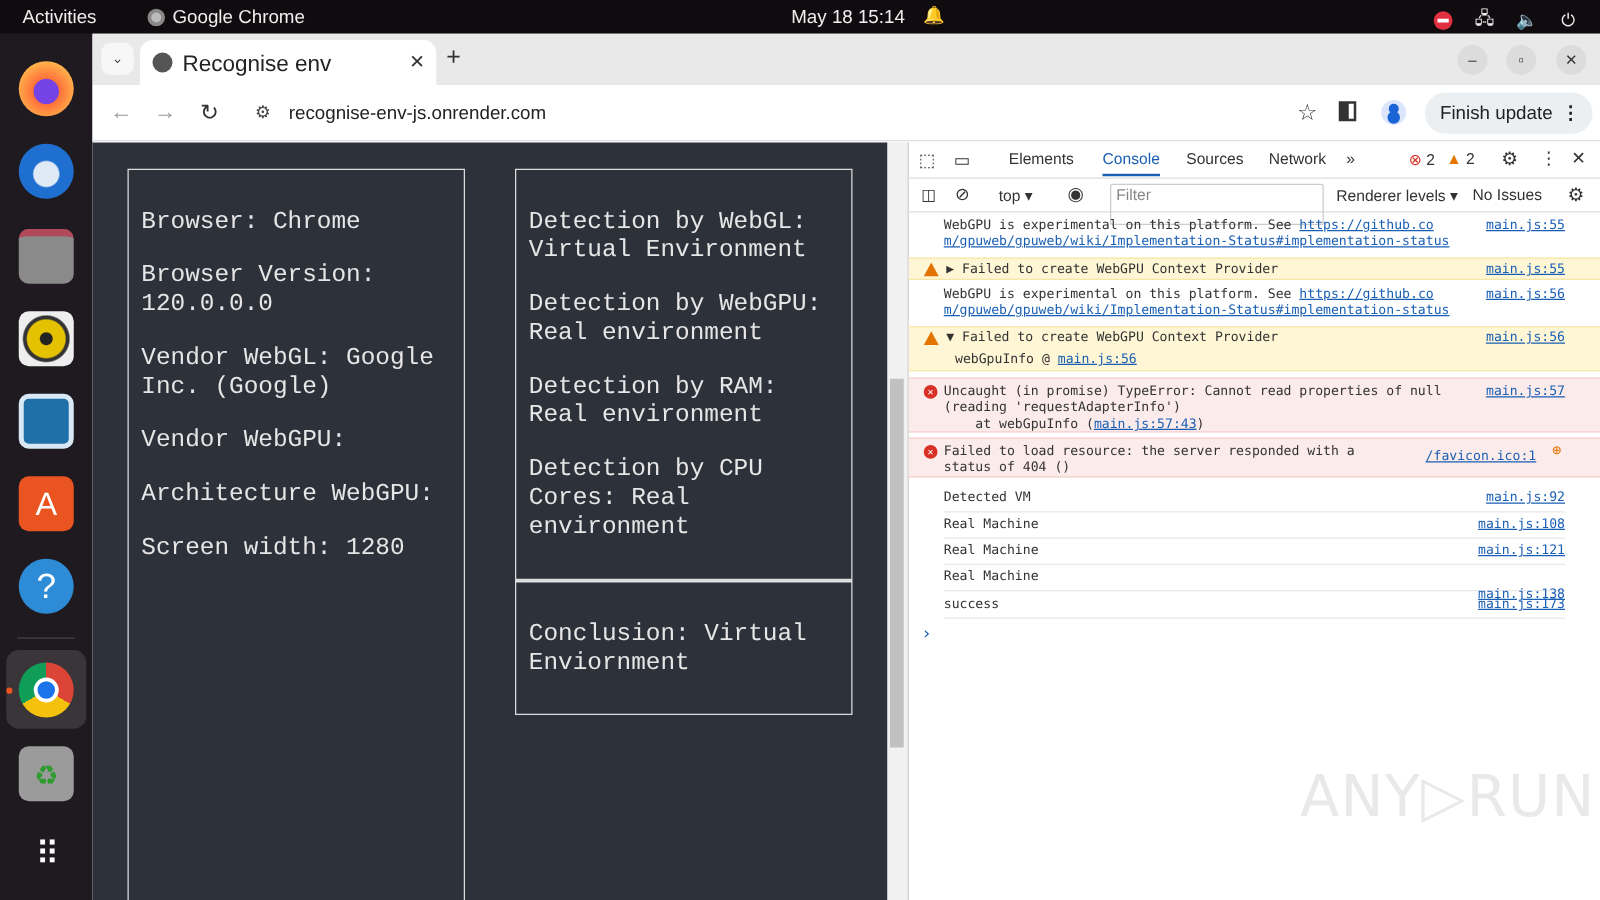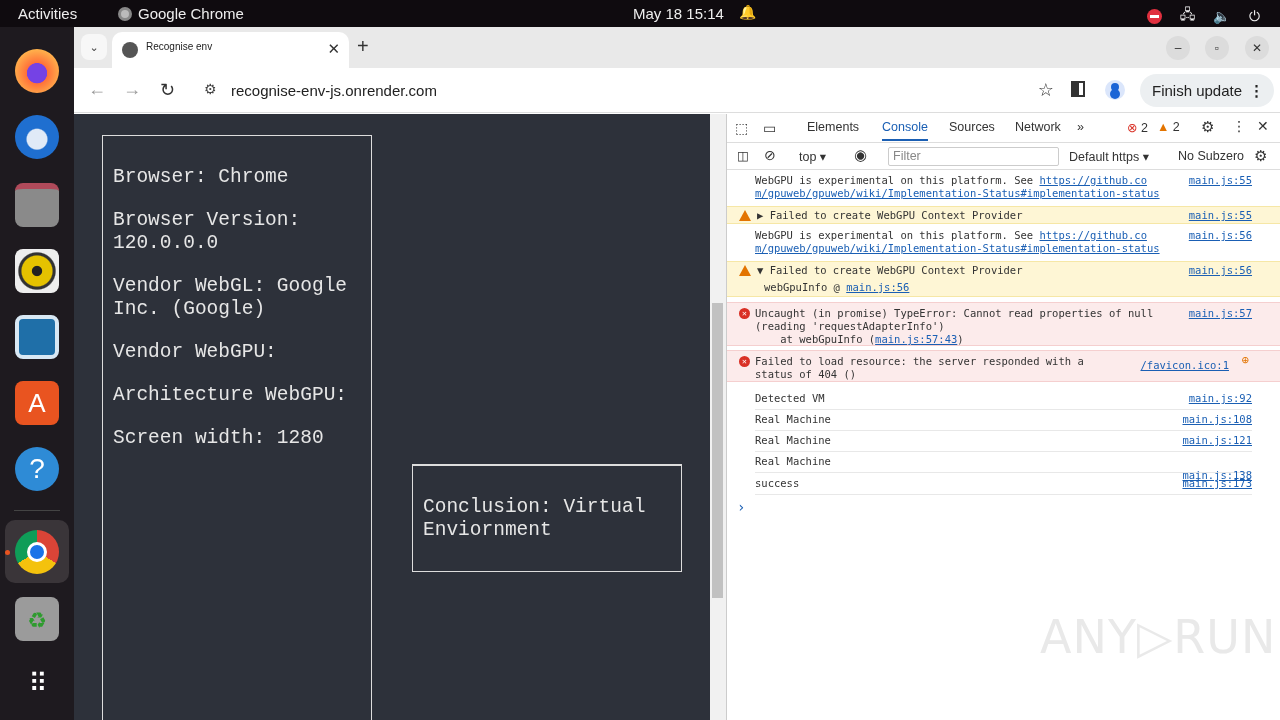--- a/index.html
+++ b/index.html
@@ -16,21 +16,21 @@
 .dock{position:absolute;left:0;top:27px;width:74px;height:693px;background:#1e1a1f}
 .dock .ic{position:absolute;left:15px;width:44px;height:44px;border-radius:8px}
 .dock .sel{position:absolute;left:5px;top:493px;width:64px;height:63px;border-radius:10px;background:#3a3539}
 .dock .dot{position:absolute;left:5px;top:523px;width:5px;height:5px;border-radius:50%;background:#e95420}
 .dock .sep{position:absolute;left:14px;top:483px;width:46px;height:1px;background:#444}
 .chrome{position:absolute;left:74px;top:27px;width:1206px;height:693px;background:#fff}
 .tabstrip{position:absolute;left:0;top:0;width:1206px;height:41px;background:#e9e9e9}
 .tabsearch{position:absolute;left:7px;top:7px;width:26px;height:26px;border-radius:8px;background:#f7f7f7;font-size:11px;text-align:center;line-height:26px;color:#444}
 .tab{position:absolute;left:38px;top:5px;width:237px;height:36px;background:#fff;border-radius:10px 10px 0 0}
 .tab .globe{position:absolute;left:10px;top:10px;width:16px;height:16px;border-radius:50%;background:#555}
-.tab .title{position:absolute;left:34px;top:9px;font-size:10px;color:#222}
+.tab .title{position:absolute;left:34px;top:9px;font-size:18px;color:#222}
 .tab .close{position:absolute;right:9px;top:8px;font-size:15px;color:#333}
 .newtab{position:absolute;left:283px;top:8px;font-size:20px;color:#333}
 .winbtn{position:absolute;top:9px;width:24px;height:24px;border-radius:50%;background:#dcdcdc;text-align:center;line-height:24px;font-size:12px;color:#333}
 .toolbar{position:absolute;left:0;top:41px;width:1206px;height:45px;background:#fff;border-bottom:1px solid #ddd}
 .nav{position:absolute;top:11px;font-size:18px;color:#999}
 .omni{position:absolute;left:120px;top:6px;width:860px;height:33px;background:#fff;border-radius:17px}
 .omni .tune{position:absolute;left:10px;top:7px;font-size:14px;color:#444}
 .omni .url{position:absolute;left:37px;top:8px;font-size:15px;color:#222}
 .omni .star{position:absolute;right:0;top:5px;font-size:18px;color:#333}
 .sidepanel{position:absolute;left:997px;top:13px;width:14px;height:16px;border:2px solid #333;border-left-width:8px}
@@ -41,21 +41,21 @@
 .page{position:absolute;left:0;top:87px;width:636px;height:606px;background:#2d313a;overflow:hidden}
 .box{position:absolute;border:1px solid #ddd;font-family:"Liberation Mono",monospace;font-size:19.5px;color:#e6e6e6;line-height:23px}
 .box p{margin-bottom:20px;white-space:pre-wrap}
 .pscroll{position:absolute;left:636px;top:87px;width:16px;height:606px;background:#f1f1f1}
 .pscroll .thumb{position:absolute;left:2px;top:189px;width:11px;height:295px;background:#c1c1c1}
 .devtools{position:absolute;left:652px;top:87px;width:554px;height:606px;background:#fff;border-left:1px solid #ccc;font-size:12.5px}
 .dtabs{position:absolute;left:0;top:0;width:554px;height:29px;border-bottom:1px solid #ddd;color:#333}
 .dtabs .t{position:absolute;top:6px}
 .dtabs .active{color:#1a5fb4;border-bottom:2px solid #1a5fb4;padding-bottom:5px}
 .dfilter{position:absolute;left:0;top:29px;width:554px;height:27px;border-bottom:1px solid #ddd;color:#333}
-.dfilter .inp{position:absolute;left:161px;top:4px;width:171px;height:19px;border:1px solid #ccc;border-radius:2px;color:#888;padding-left:4px;line-height:17px}
+.dfilter .inp{position:absolute;left:161px;top:4px;width:171px;height:33px;border:1px solid #ccc;border-radius:2px;color:#888;padding-left:4px;line-height:17px}
 .log{position:absolute;left:0;width:554px;font-family:"DejaVu Sans Mono",monospace;font-size:10.5px;color:#333;line-height:13px}
 .log .msg{position:absolute;left:28px;white-space:pre}
 .log .src{position:absolute;right:29px;color:#1a5fb4;text-decoration:underline}
 .log a{color:#1a5fb4;text-decoration:underline}
 .warn{background:#fef6d5;border-top:1px solid #f6e7a6;border-bottom:1px solid #f6e7a6}
 .err{background:#fcebeb;border-top:1px solid #f5cfcf;border-bottom:1px solid #f5cfcf}
 .plain{border-bottom:1px solid #e8e8e8}
 .wicon{position:absolute;left:12px;top:3px;width:0;height:0;border-left:6px solid transparent;border-right:6px solid transparent;border-bottom:11px solid #e37400}
 .eicon{position:absolute;left:12px;top:2px;width:11px;height:11px;border-radius:50%;background:#d93025;color:#fff;font-size:8px;text-align:center;line-height:11px}
 .watermark{position:absolute;left:1040px;top:610px;font-family:"DejaVu Sans",sans-serif;font-size:46px;color:#e9e9e9;letter-spacing:1px}
@@ -129,20 +129,26 @@
 
   <div class="page">
     <div class="box" style="left:28px;top:21px;width:270px;height:620px;padding:30px 10px 0 10px">
       <p>Browser: Chrome</p>
       <p>Browser Version: 120.0.0.0</p>
       <p>Vendor WebGL: Google Inc. (Google)</p>
       <p>Vendor WebGPU:</p>
       <p>Architecture WebGPU:</p>
       <p>Screen width: 1280</p>
     </div>
+    <div class="box" style="left:338px;top:21px;width:270px;height:329px;padding:30px 10px 0 10px">
+      <p>Detection by WebGL: Virtual Environment</p>
+      <p>Detection by WebGPU: Real environment</p>
+      <p>Detection by RAM: Real environment</p>
+      <p>Detection by CPU Cores: Real environment</p>
+    </div>
     <div class="box" style="left:338px;top:350px;width:270px;height:108px;padding:30px 10px 0 10px;border-top:2px solid #ddd">
       <p>Conclusion: Virtual Enviornment</p>
     </div>
   </div>
   <div class="pscroll">
     <div class="thumb"></div>
   </div>
 
   <div class="devtools">
     <div class="dtabs">
@@ -158,22 +164,22 @@
       <span class="t" style="left:474px;font-size:15px;top:4px">⚙</span>
       <span class="t" style="left:505px;font-size:14px;top:4px">⋮</span>
       <span class="t" style="left:530px;font-size:14px;top:4px">✕</span>
     </div>
     <div class="dfilter">
       <span style="position:absolute;left:10px;top:5px">◫</span>
       <span style="position:absolute;left:37px;top:4px;font-size:14px">⊘</span>
       <span style="position:absolute;left:72px;top:6px"><span>top</span> ▾</span>
       <span style="position:absolute;left:127px;top:3px;font-size:15px">◉</span>
       <div class="inp">Filter</div>
-      <span style="position:absolute;left:342px;top:6px"><span>Default https</span> ▾</span>
-      <span style="position:absolute;left:451px;top:6px">No Subzero</span>
+      <span style="position:absolute;left:342px;top:6px"><span>Renderer levels</span> ▾</span>
+      <span style="position:absolute;left:451px;top:6px">No Issues</span>
       <span style="position:absolute;left:527px;top:4px;font-size:15px">⚙</span>
     </div>
 
     <div class="log" style="top:60px;height:30px">
       <span class="msg" style="top:0"><span>WebGPU is experimental on this platform. See </span><a>https://github.co</a>
 <a>m/gpuweb/gpuweb/wiki/Implementation-Status#implementation-status</a></span>
       <span class="src" style="top:0">main.js:55</span>
     </div>
     <div class="log warn" style="top:92px;height:18px">
       <span class="wicon"></span>

